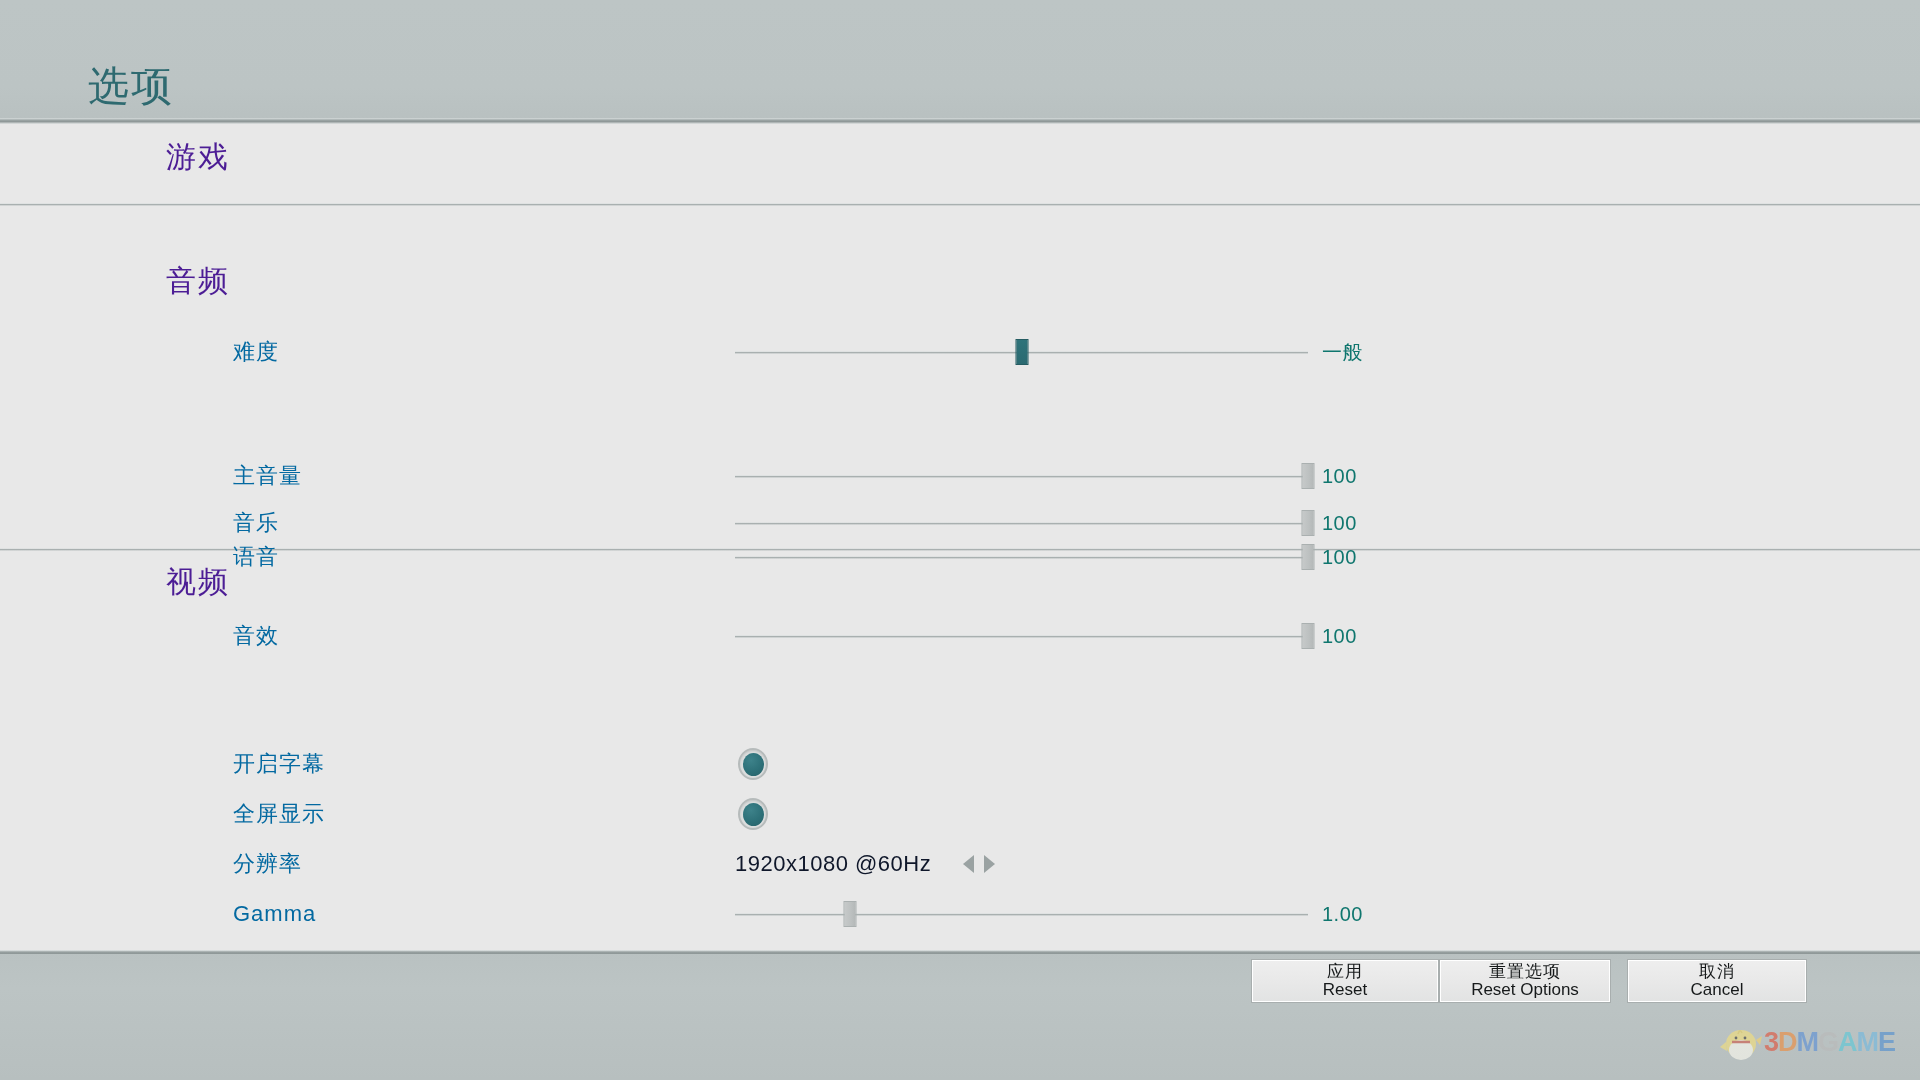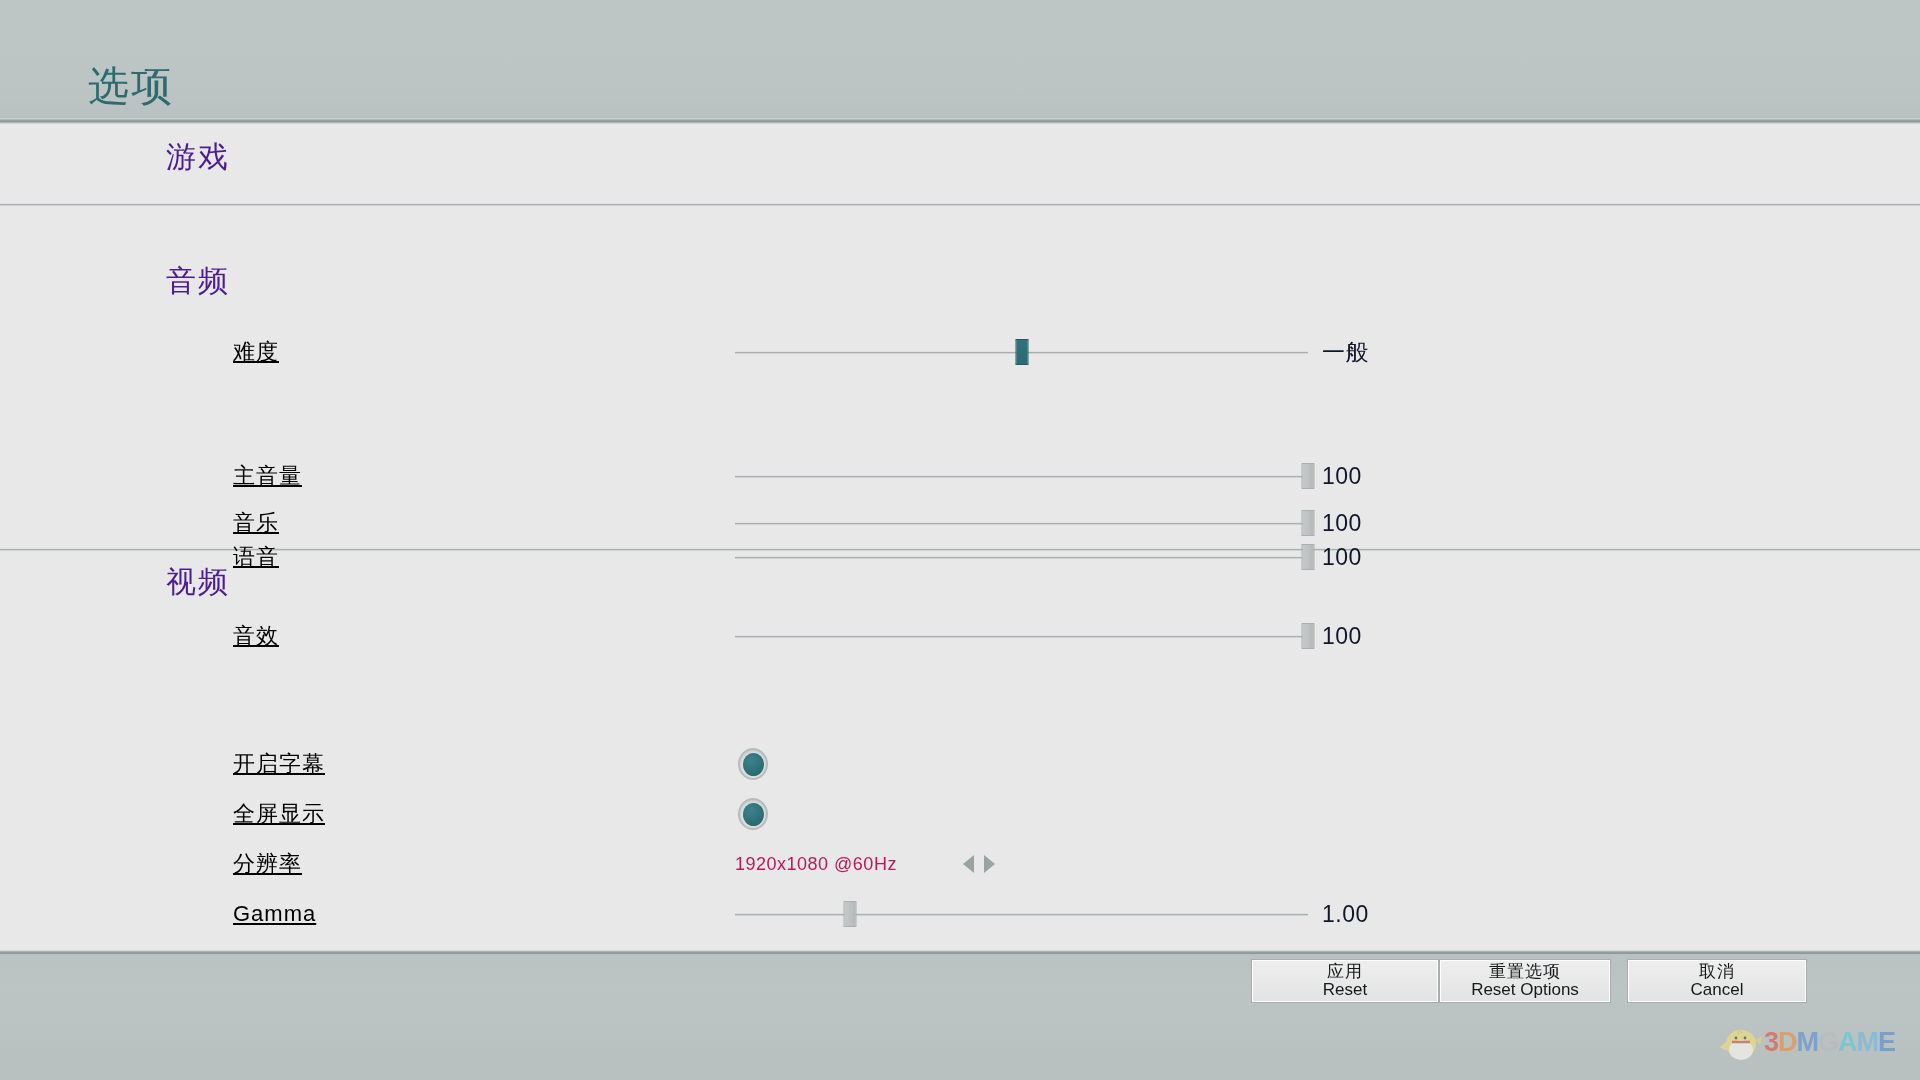--- a/index.html
+++ b/index.html
@@ -37,21 +37,21 @@
 
   .section-title {
     position: absolute;
     font-size: 30px; line-height: 1; color: #4c1d95;
     letter-spacing: 2px; white-space: nowrap;
   }
 
   .row { position: absolute; left: 0; width: 1920px; height: 40px; }
   .row-label {
     position: absolute; left: 233px; top: 50%; transform: translateY(-50%);
-    font-size: 22px; color: #000000; white-space: nowrap; letter-spacing: 1px; text-decoration: underline;
+    font-size: 22px; color: #0369a1; white-space: nowrap; letter-spacing: 1px;
   }
 
   
   .slider {
     position: absolute; top: 50%; transform: translateY(-50%);
     height: 22px;
   }
   .slider-track {
     position: absolute; left: 0; top: 10px; width: 100%; height: 3px;
     background: linear-gradient(180deg, #ffffff 0%, #a9b0b0 45%, #a9b0b0 65%, #f2f2f2 100%);
@@ -64,41 +64,41 @@
   .slider-handle.teal {
     background: linear-gradient(180deg, #2f737a 0%, #2b6a71 100%);
     border-color: #255c62;
   }
   .slider-handle.grey {
     background: linear-gradient(90deg, #c6c9c9 0%, #bdc1c1 55%, #b4b8b8 100%);
     border-color: #aab0b0;
   }
   .slider-value {
     position: absolute; top: 50%; transform: translateY(-50%);
-    font-size: 23px; color: #0f172a; white-space: nowrap; letter-spacing: 0.5px;
+    font-size: 20px; color: #0f766e; white-space: nowrap; letter-spacing: 0.5px;
   }
 
   
   .toggle {
     position: absolute; top: 50%; transform: translateY(-50%);
     width: 30px; height: 32px; border-radius: 50%;
     background: #dcdede;
     border: 2px solid #b6bbbb;
     display: flex; align-items: center; justify-content: center;
     box-shadow: inset 0 1px 2px rgba(0,0,0,0.12);
   }
   .toggle-dot {
     width: 21px; height: 23px; border-radius: 50%;
     background: radial-gradient(circle at 38% 32%, #3d828a 0%, #2d7078 55%, #276268 100%);
   }
 
   
   .stepper-value {
     position: absolute; top: 50%; transform: translateY(-50%);
-    font-size: 18px; color: #be185d; white-space: nowrap; letter-spacing: 0.5px; text-align: center;
+    font-size: 22px; color: #0f172a; white-space: nowrap; letter-spacing: 0.5px; text-align: center;
   }
   .arrow {
     position: absolute; top: 50%; transform: translateY(-50%);
     width: 0; height: 0; cursor: pointer;
   }
   .arrow-left  { border-top: 9px solid transparent; border-bottom: 9px solid transparent; border-right: 11px solid #9aa2a2; }
   .arrow-right { border-top: 9px solid transparent; border-bottom: 9px solid transparent; border-left: 11px solid #9aa2a2; }
 
   
   .footer {

